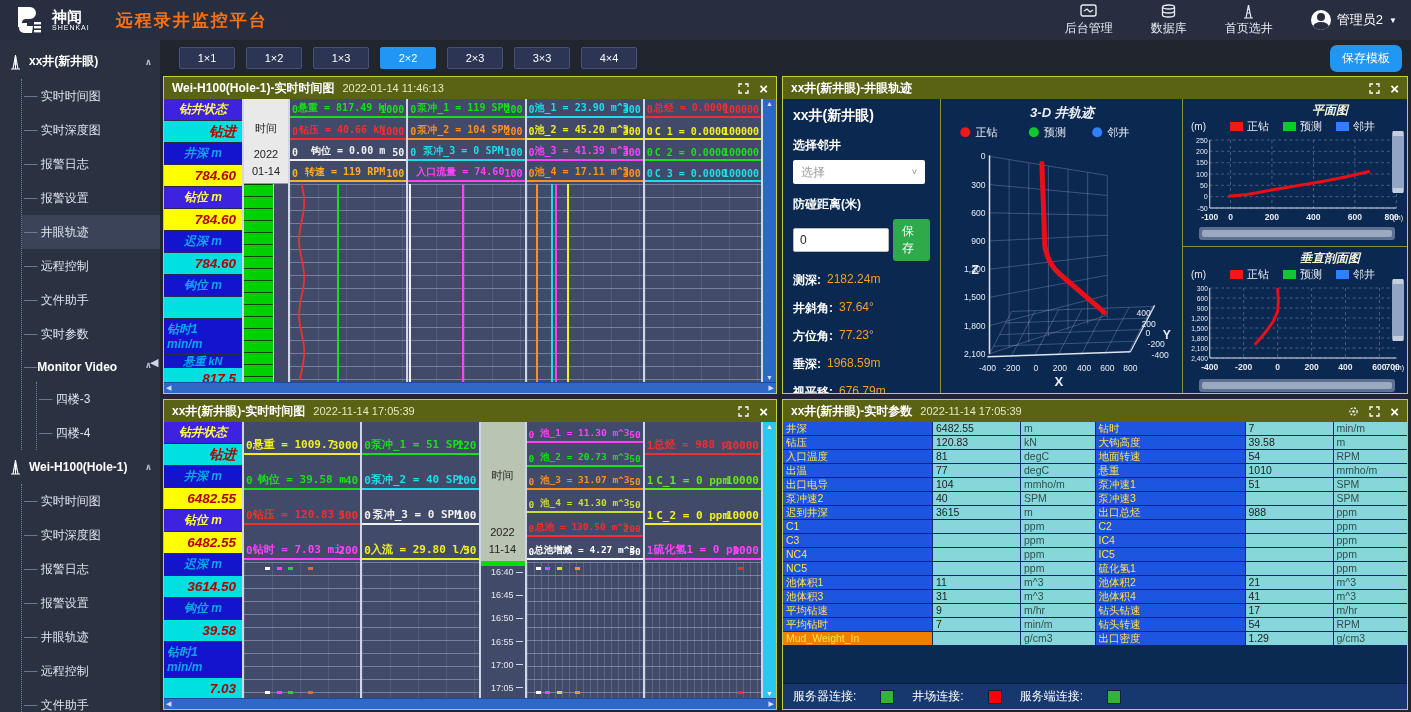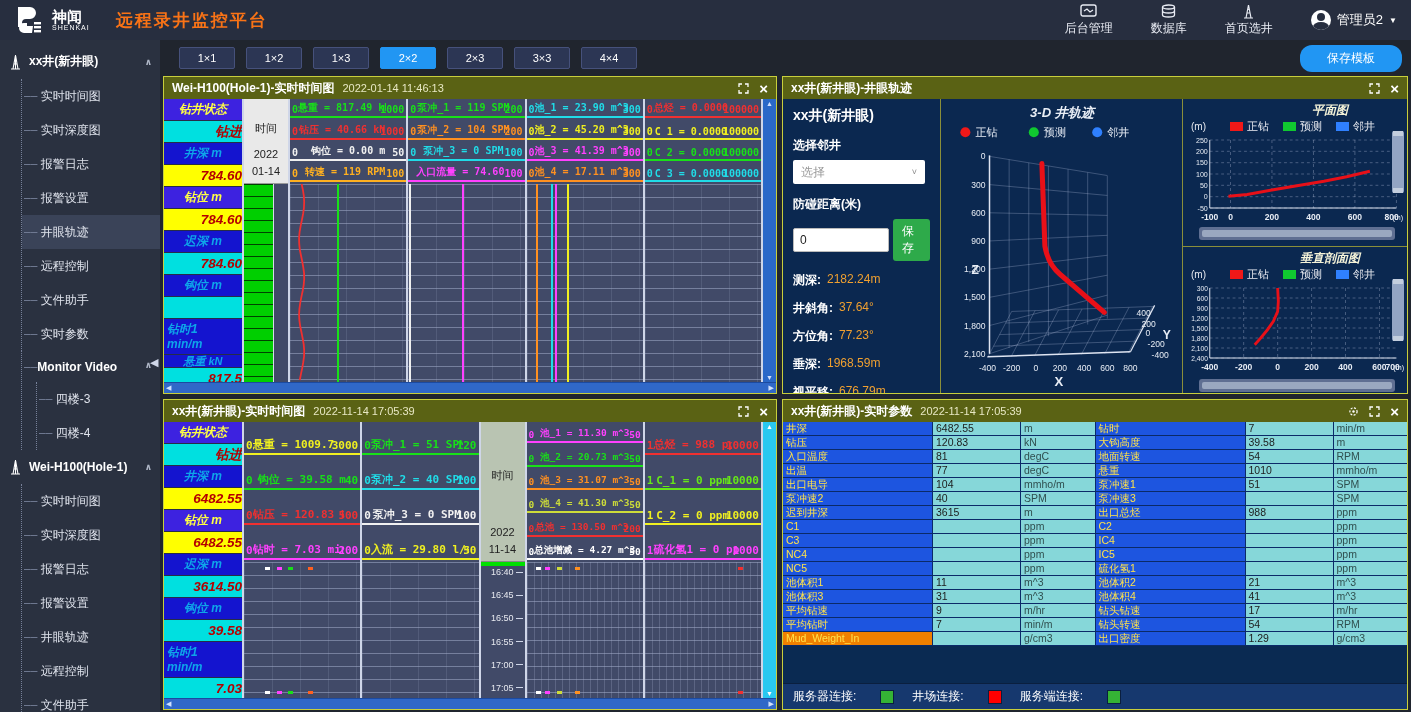--- a/index.html
+++ b/index.html
@@ -40,37 +40,37 @@
   .videohead{display:flex;align-items:flex-start;padding:8.5px 8px 8.5px 2px;font-weight:bold;color:#fff;cursor:pointer}
   .videohead:before{content:"–– ";color:#77819a;font-weight:normal}
   .videohead .chev{margin-left:auto;font-size:9px;color:#aeb6c6}
   .subtree2{margin-left:14px;border-left:1px dotted #77819a}
 
   
   .main{flex:1;display:flex;flex-direction:column;padding:0 3px;overflow:hidden}
   .toolbar{height:36px;flex:0 0 36px;display:flex;align-items:center;gap:11px;padding-left:16px;position:relative}
   .gridbtn{width:56px;height:22px;background:#2c3654;border:1px solid #46517b;border-radius:2px;color:#fff;font-size:11px;display:flex;align-items:center;justify-content:center;cursor:pointer}
   .gridbtn.active{background:#2196f3;border-color:#2196f3}
-  .savebtn{position:absolute;right:6px;top:5px;background:#2196f3;color:#fff;font-size:12px;padding:5px 27px;border-radius:12px;cursor:pointer}
+  .savebtn{position:absolute;right:6px;top:5px;background:#2196f3;color:#fff;font-size:12px;padding:5px 12px;border-radius:7px;cursor:pointer}
 
   .panels{flex:1;display:grid;grid-template-columns:614px 1fr;grid-template-rows:318px 1fr;gap:5px;padding-bottom:2px;overflow:hidden}
   .panel{border:1px solid #c8cf3c;display:flex;flex-direction:column;background:#0b2850;overflow:hidden}
   .phead{height:22px;flex:0 0 22px;background:#5a6214;display:flex;align-items:center;padding:0 8px;gap:8px}
   .ptitle{color:#fff;font-weight:bold;font-size:12px;white-space:nowrap}
   .ptime{color:#e8e8c4;font-size:11px}
   .picons{margin-left:auto;display:flex;gap:10px;align-items:center;color:#fff}
   .picon{cursor:pointer;display:flex;align-items:center}
   .picon svg{width:11px;height:11px}
   .xicon{font-size:15px;line-height:11px;font-weight:bold;cursor:pointer}
 
   
   .chart-body{flex:1;display:flex;background:#414a68;overflow:hidden}
   .pcol{width:80px;flex:0 0 80px;display:flex;flex-direction:column;border-right:2px solid #cfd6e8;overflow:hidden}
   .pcell{height:22px;flex:0 0 auto;display:flex;align-items:center;justify-content:center;font-style:italic;font-weight:bold;font-size:12px;border-bottom:1px solid #262c48;overflow:hidden}
-  .pval{font-size:13.5px;justify-content:flex-end;}
+  .pval{font-size:13.5px;justify-content:flex-end;padding-right:6px}
   .bg-purple{background:#3d22e0;color:#ffff44}
   .bg-blue{background:#1414cf;color:#0ea5e9}
   .bg-cyan{background:#00e0e0;color:#b40000}
   .bg-yellow{background:#ffff00;color:#b40000}
   .tall{height:36px;white-space:pre-line;line-height:1.25;text-align:left;justify-content:flex-start;padding-left:3px}
   .sm{height:13px;font-size:11px}
 
   .timecol{flex:0 0 46px;width:46px;display:flex;flex-direction:column;border-right:2px solid #cfd6e8;overflow:hidden}
   .thead-tl{height:85px;flex:0 0 85px;background:#e9e9e9;color:#222;font-size:11px;display:flex;flex-direction:column;align-items:center;border-bottom:1px solid #999}
   .thead-tl .tlabel{margin-top:22px}

